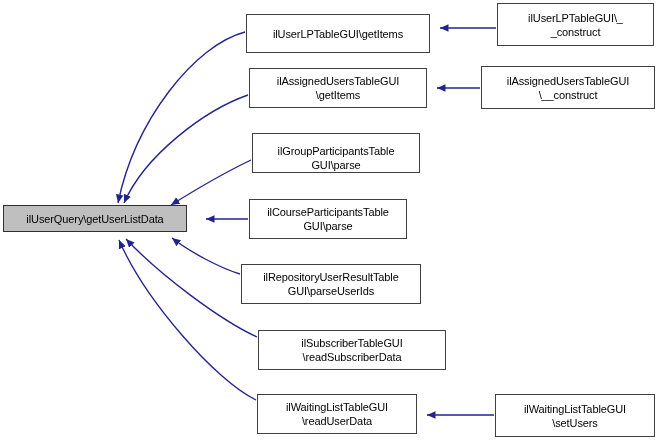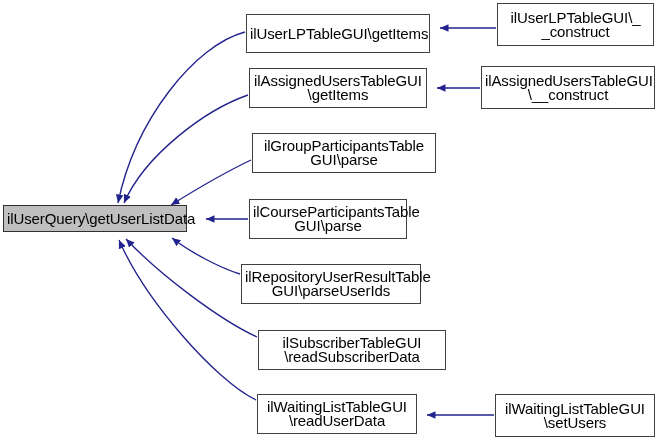--- a/index.html
+++ b/index.html
@@ -22,21 +22,21 @@
     width: 660px;
     height: 441px;
     pointer-events: none;
   }
   .node {
     position: absolute;
     box-sizing: border-box;
     border: 1px solid #404040;
     background: #ffffff;
     color: #000000;
-    font-size: 15px;
+    font-size: 11px;
     line-height: 14px;
     text-align: center;
     display: flex;
     align-items: center;
     justify-content: center;
     white-space: pre-line;
     letter-spacing: -0.1px;
   }
   .node.root {
     background: #bfbfbf;
@@ -82,21 +82,21 @@
 
   <div class="node" style="left:246px; top:14px; width:184px; height:39px;">
     <span class="label">ilUserLPTableGUI\getItems</span>
   </div>
 
   <div class="node" style="left:249px; top:68px; width:178px; height:40px;">
     <span class="label">ilAssignedUsersTableGUI
 \getItems</span>
   </div>
 
-  <div class="node" style="left:252px; top:133px; width:184px; height:40px;">
+  <div class="node" style="left:252px; top:133px; width:168px; height:40px;align-items:flex-end;">
     <span class="label">ilGroupParticipantsTable
 GUI\parse</span>
   </div>
 
   <div class="node" style="left:249px; top:199px; width:158px; height:40px;">
     <span class="label">ilCourseParticipantsTable
 GUI\parse</span>
   </div>
 
   <div class="node" style="left:241px; top:264px; width:180px; height:40px;">

